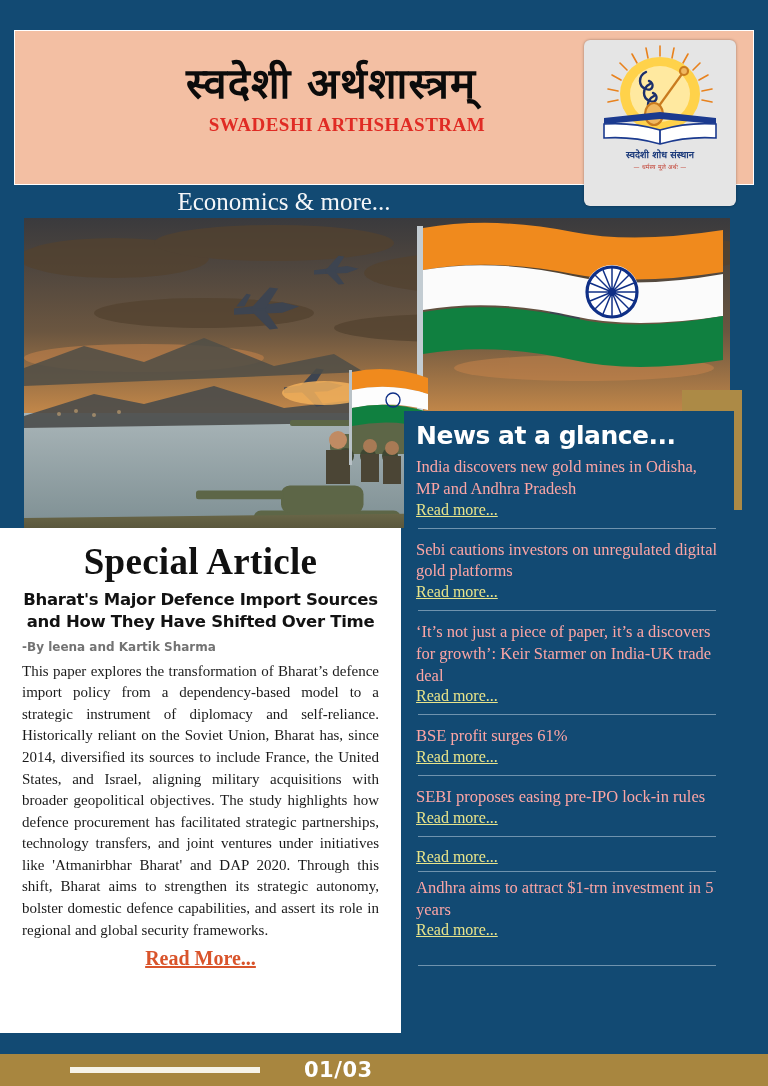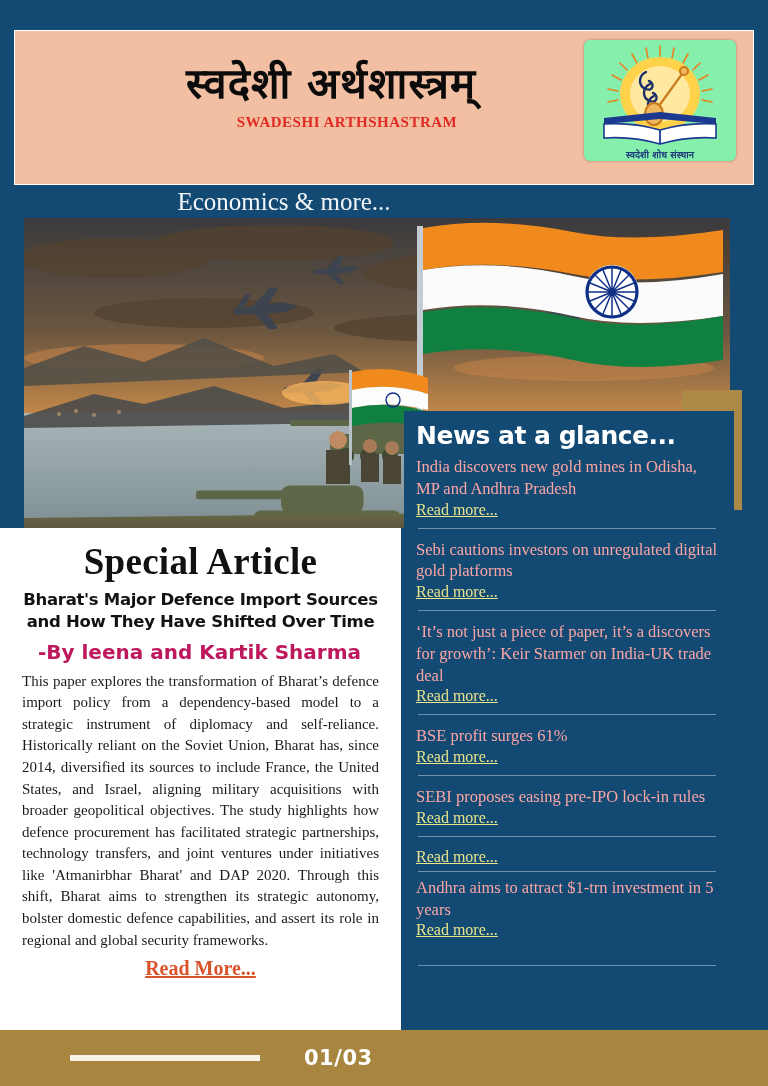--- a/index.html
+++ b/index.html
@@ -28,21 +28,21 @@
     font-size: 42px;
     color: #0b0b0b;
     letter-spacing: 1px;
     margin-top: 22px;
     padding-right: 106px;
   }
   .mast-title-en {
     text-align: center;
     font-family: "Liberation Serif", serif;
     font-weight: 700;
-    font-size: 15px;
+    font-size: 19px;
     color: #e02b24;
     letter-spacing: .5px;
     margin-top: 4px;
     padding-right: 74px;
   }
   .mast-sub {
     margin-top: 16px;
     padding-left: 8px;
     font-family: "Liberation Serif", serif;
     font-weight: 700;
@@ -50,22 +50,22 @@
     color: #111;
     white-space: nowrap;
   }
   .mast-sub .gap { display: inline-block; width: 18px; }
   .mast-sub sup { font-size: 10px; vertical-align: super; }
 
   
   .logo-box {
     position: absolute;
     right: 32px; top: 40px;
-    width: 152px; height: 121px;
-    background: #86efac;
+    width: 152px; height: 166px;
+    background: #e5e5e5;
     border-radius: 6px;
     box-shadow: 0 0 3px rgba(0,0,0,.35);
     overflow: hidden;
   }
   .logo-svg { display: block; width: 152px; height: 112px; }
   .logo-name {
     text-align: center;
     font-family: "DejaVu Sans", sans-serif;
     font-weight: 700;
     font-size: 9.5px;
@@ -175,25 +175,25 @@
   .article-title {
     text-align: center;
     font-family: "DejaVu Sans", sans-serif;
     font-weight: 700;
     font-size: 16.5px;
     line-height: 1.32;
     color: #121212;
     letter-spacing: -.3px;
   }
   .article-byline {
-    text-align: center;
-    font-family: "DejaVu Sans", sans-serif;
-    font-weight: 700;
-    font-size: 20px;
-    color: #be185d;
+    text-align: left;
+    font-family: "DejaVu Sans", sans-serif;
+    font-weight: 700;
+    font-size: 12px;
+    color: #737373;
     margin-top: 7px;
     margin-bottom: 7px;
     padding-right: 2px;
   }
   .article-body {
     font-family: "Liberation Serif", serif;
     font-size: 15px;
     line-height: 1.44;
     text-align: justify;
     color: #1a1a1a;
@@ -207,21 +207,21 @@
     color: #d9542b;
     text-decoration: underline;
     margin-top: 6px;
     cursor: pointer;
   }
 
   
   .footer {
     position: absolute;
     left: 0; bottom: 0;
-    width: 768px; height: 56px;
+    width: 768px; height: 32px;
     background: #a8863f;
     display: flex;
     align-items: center;
   }
   .footer-rule {
     width: 190px; height: 6px;
     background: #f7f3e8;
     margin-left: 70px;
   }
   .footer-page {

